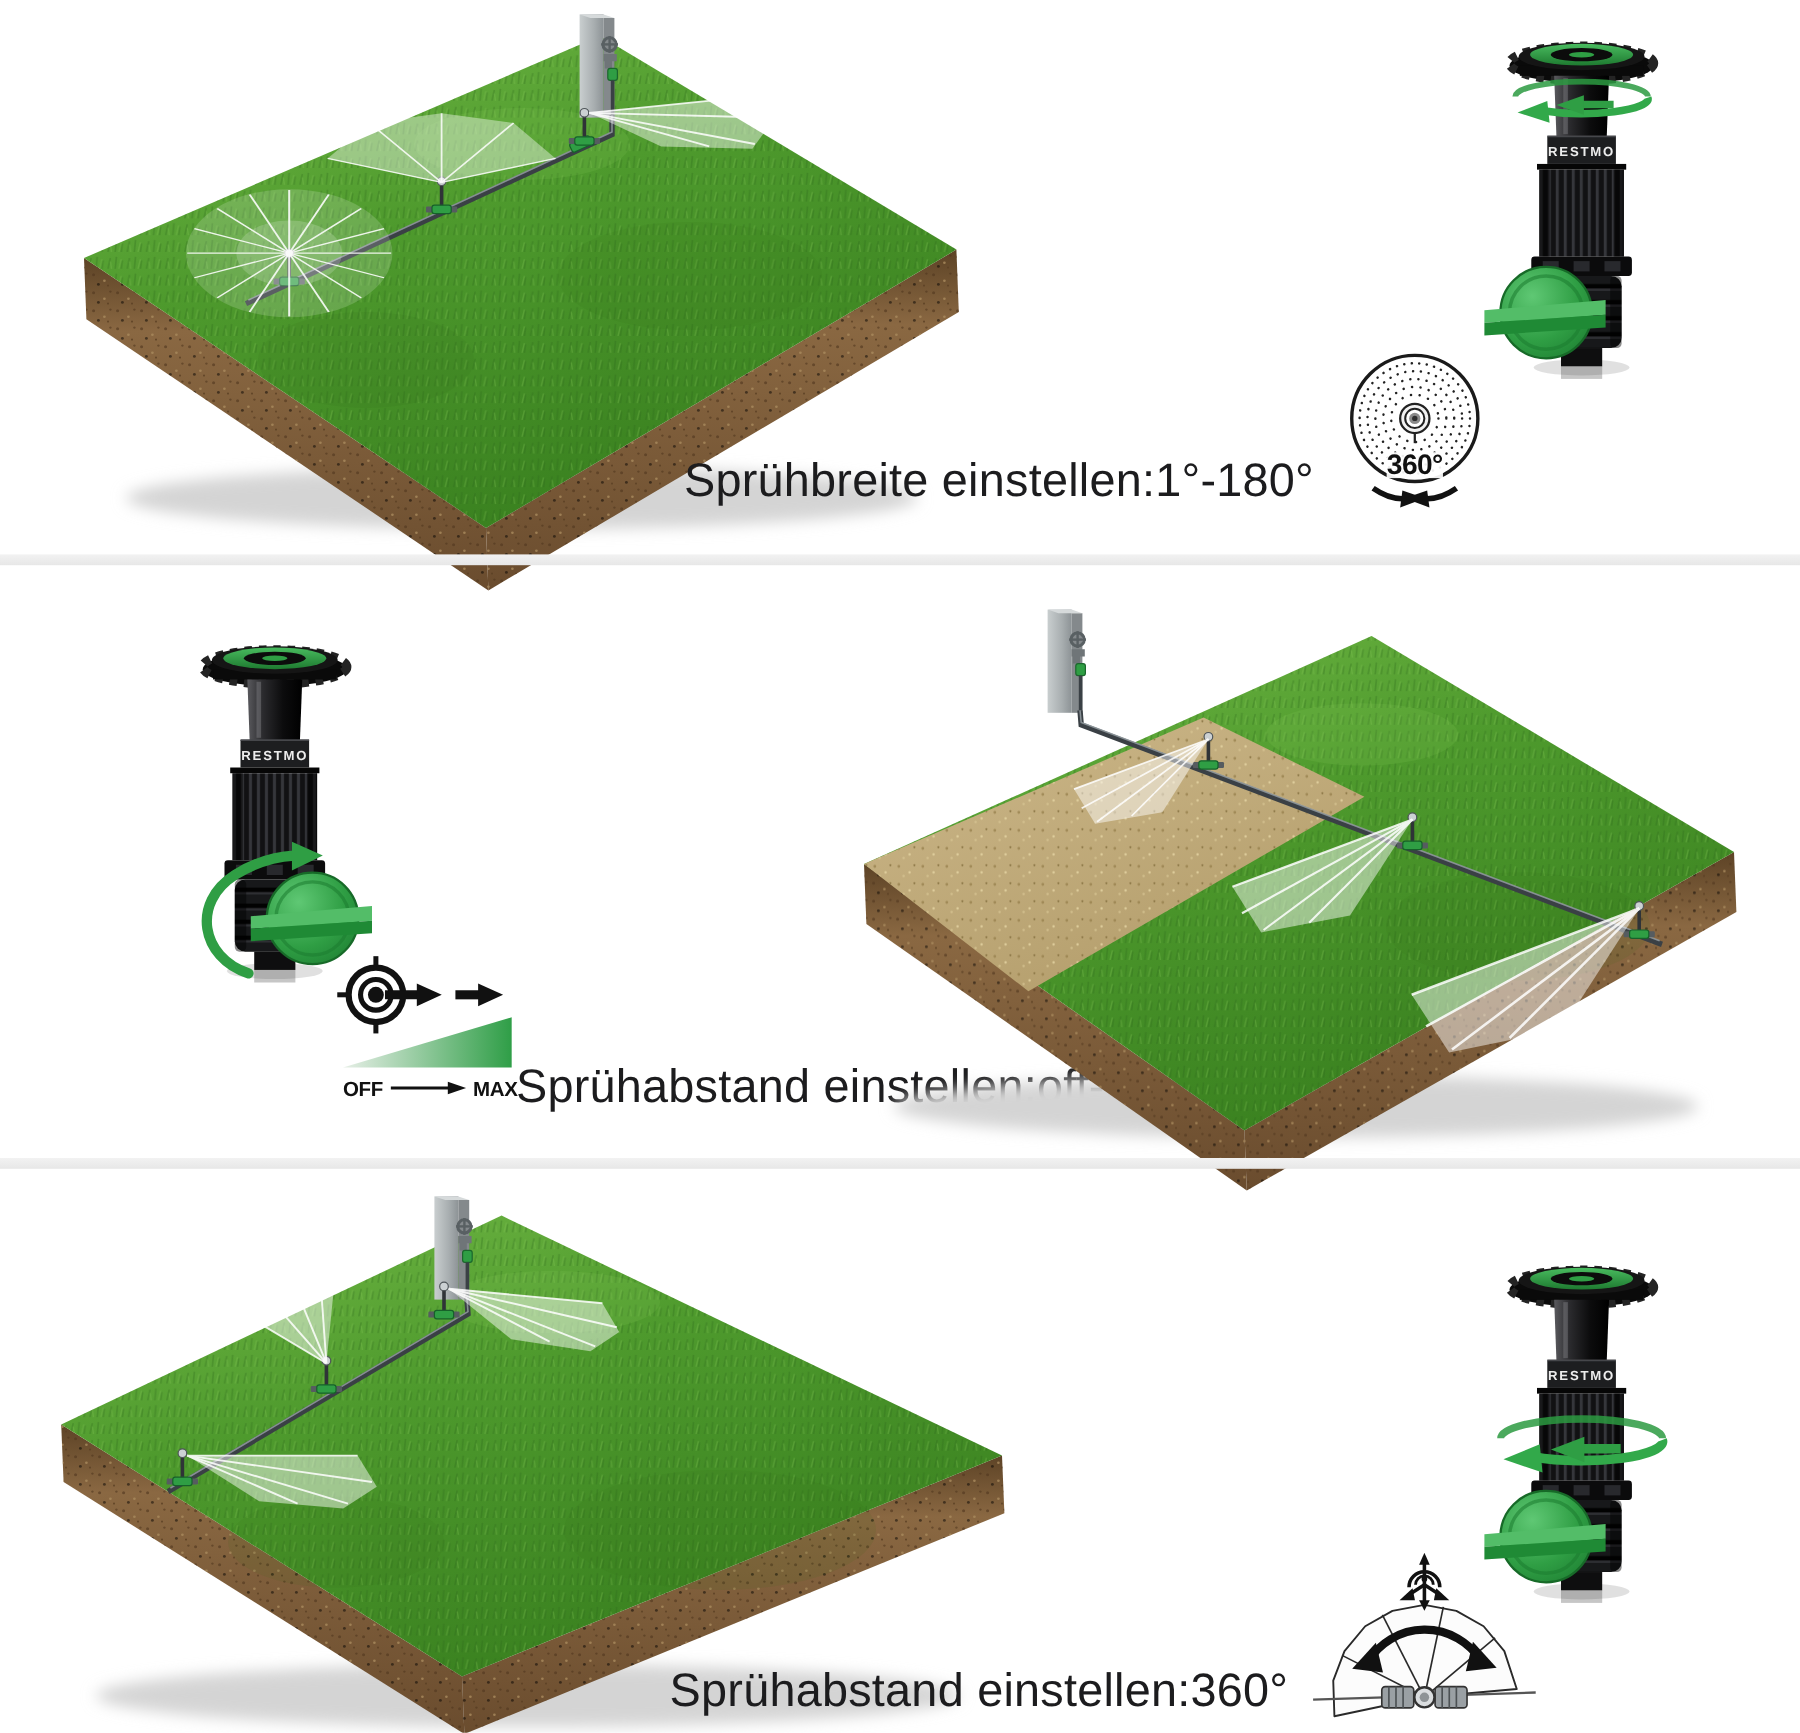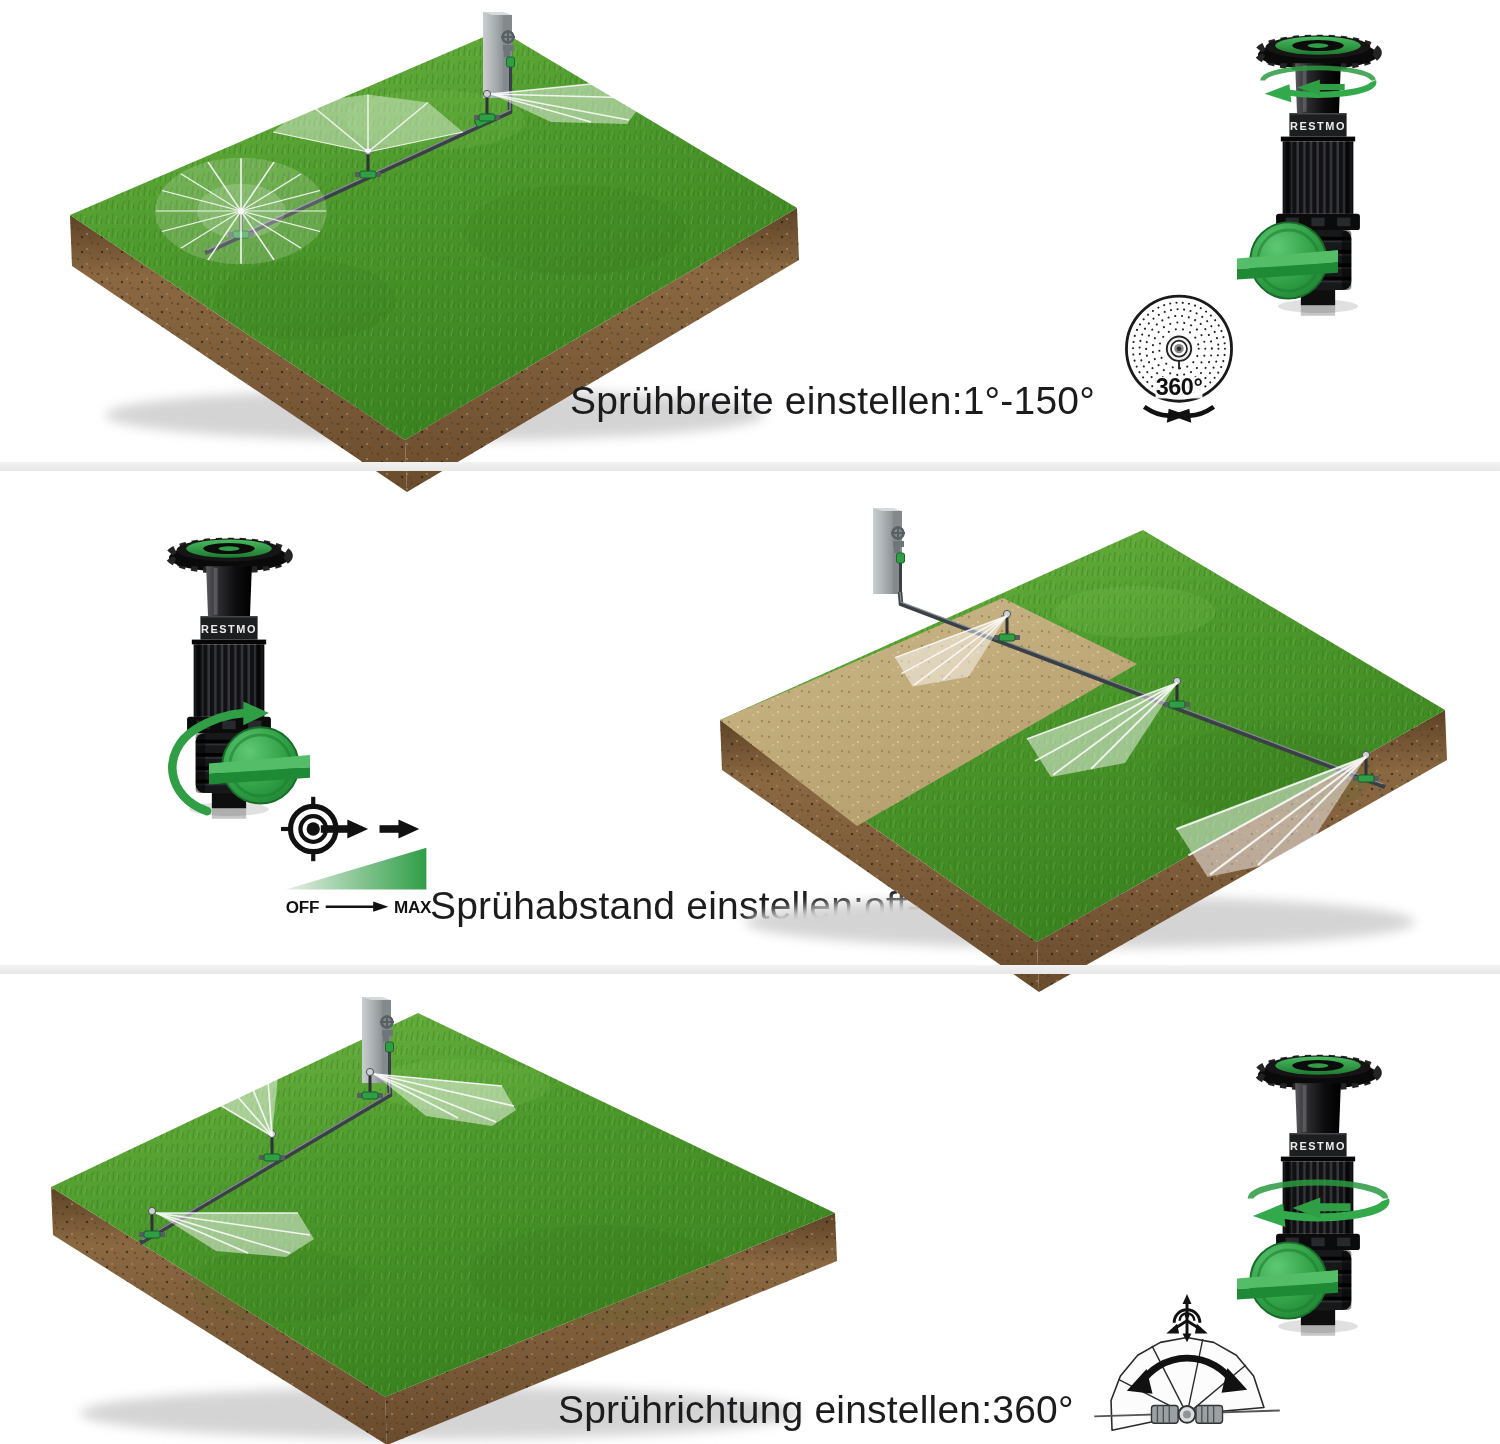--- a/index.html
+++ b/index.html
@@ -244,21 +244,21 @@
       <polygon points="0,0 120,-12 152,8 136,30 60,28" fill="#ffffff" opacity="0.45"></polygon>
       <g stroke="#ffffff" stroke-width="1.5" opacity="0.85">
         <line x2="120" y2="-12"></line>
           <line x2="148" y2="4"></line>
           <line x2="138" y2="26"></line>
           <line x2="100" y2="28"></line>
       </g>
     </g>
   </svg>
 
-  <div class="caption" style="left:570px;top:379px">Sprühbreite einstellen:1°-150°</div>
+  <div class="caption" style="left:570px;top:379px">Sprühbreite einstellen:1°-180°</div>
 
   <svg class="abs" style="left:1118px;top:290px" width="122" height="138" viewBox="0 0 130 146">
     <circle cx="65" cy="62" r="56" fill="#ffffff" stroke="#1a1a1a" stroke-width="3"></circle>
     <g fill="none" stroke="#222" stroke-width="2.2" stroke-linecap="round">
       <circle cx="65" cy="62" r="49" stroke-dasharray="0.1 6.6"></circle>
       <circle cx="65" cy="62" r="42" stroke-dasharray="0.1 6.9"></circle>
       <circle cx="65" cy="62" r="35" stroke-dasharray="0.1 7.2"></circle>
       <circle cx="65" cy="62" r="28" stroke-dasharray="0.1 7.5"></circle>
       <circle cx="65" cy="62" r="21" stroke-dasharray="0.1 7.8"></circle>
     </g>
@@ -445,21 +445,21 @@
       <polygon points="0,0 142,0 158,26 130,44 60,38" fill="#ffffff" opacity="0.48"></polygon>
       <g stroke="#ffffff" stroke-width="1.6" opacity="0.85">
         <line x2="142" y2="0"></line>
           <line x2="154" y2="22"></line>
           <line x2="134" y2="40"></line>
           <line x2="92" y2="40"></line>
       </g>
     </g>
   </svg>
 
-  <div class="caption" style="left:558px;top:1388px">Sprührichtung einstellen:360°</div>
+  <div class="caption" style="left:558px;top:1388px">Sprühabstand einstellen:360°</div>
 
   <svg class="abs" style="left:1090px;top:1296px" width="195" height="148" viewBox="0 0 195 150">
 
     <path d="M97 120 L21 136 L20 106 L29.5 81 L47 60 L70 47 L97 42 L124 47 L147 60 L164.5 81 L175 113 Z" fill="#fcfcfc" stroke="#2a2a2a" stroke-width="1.6" stroke-linejoin="round"></path>
     <g stroke="#2a2a2a" stroke-width="1.4">
       <line x1="97" y1="120" x2="27.5" y2="84.6"></line>
       <line x1="97" y1="120" x2="61.5" y2="50.5"></line>
       <line x1="97" y1="120" x2="113" y2="43.7"></line>
       <line x1="97" y1="120" x2="156.7" y2="69.9"></line>
     </g>

